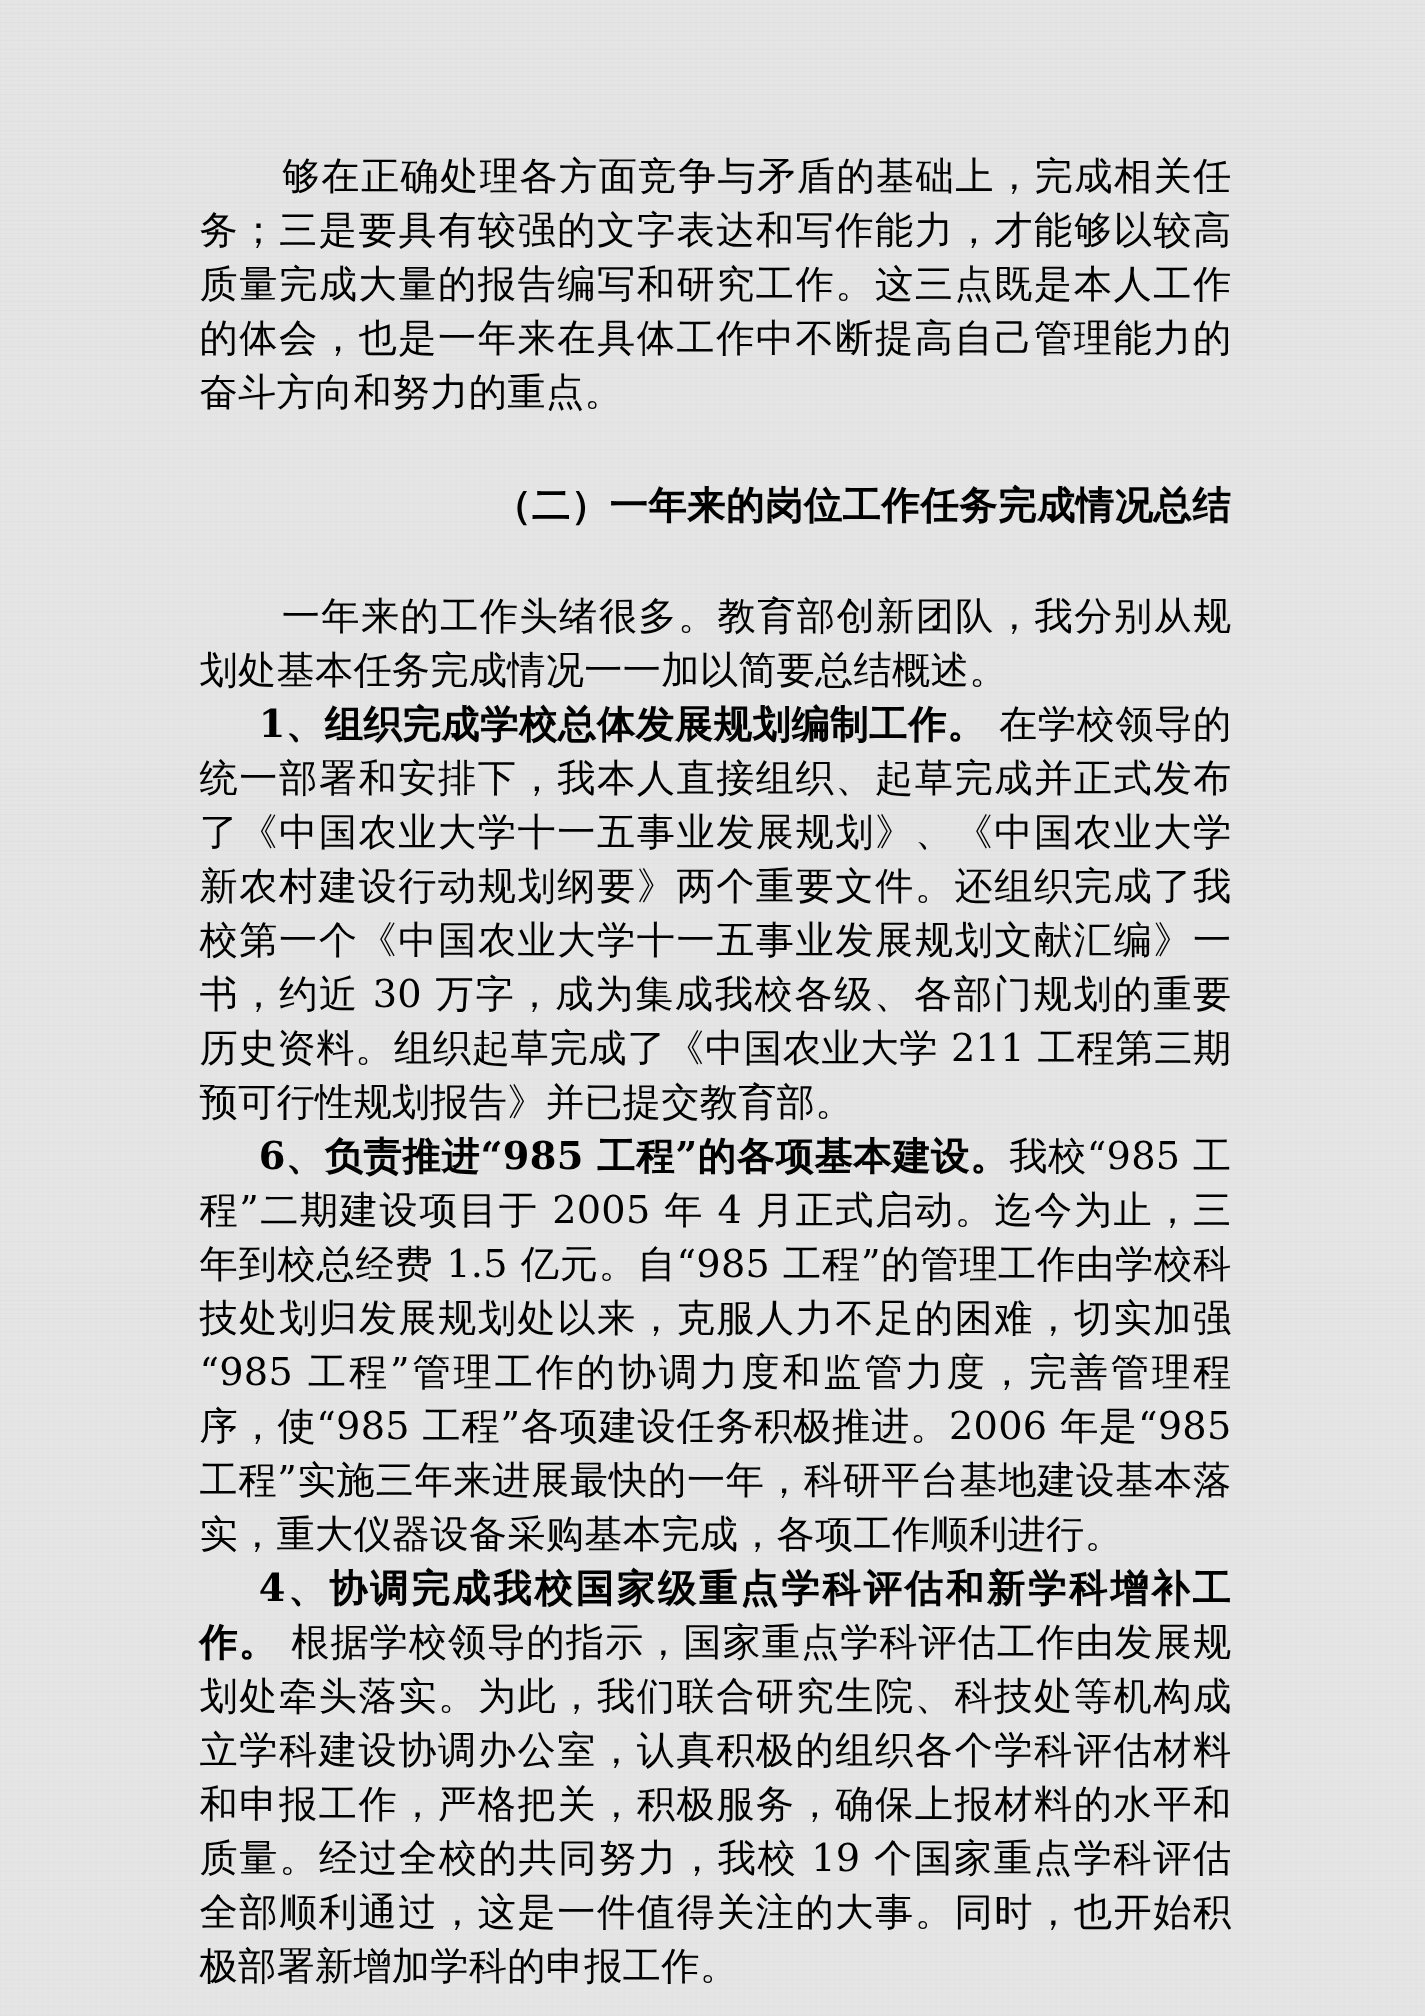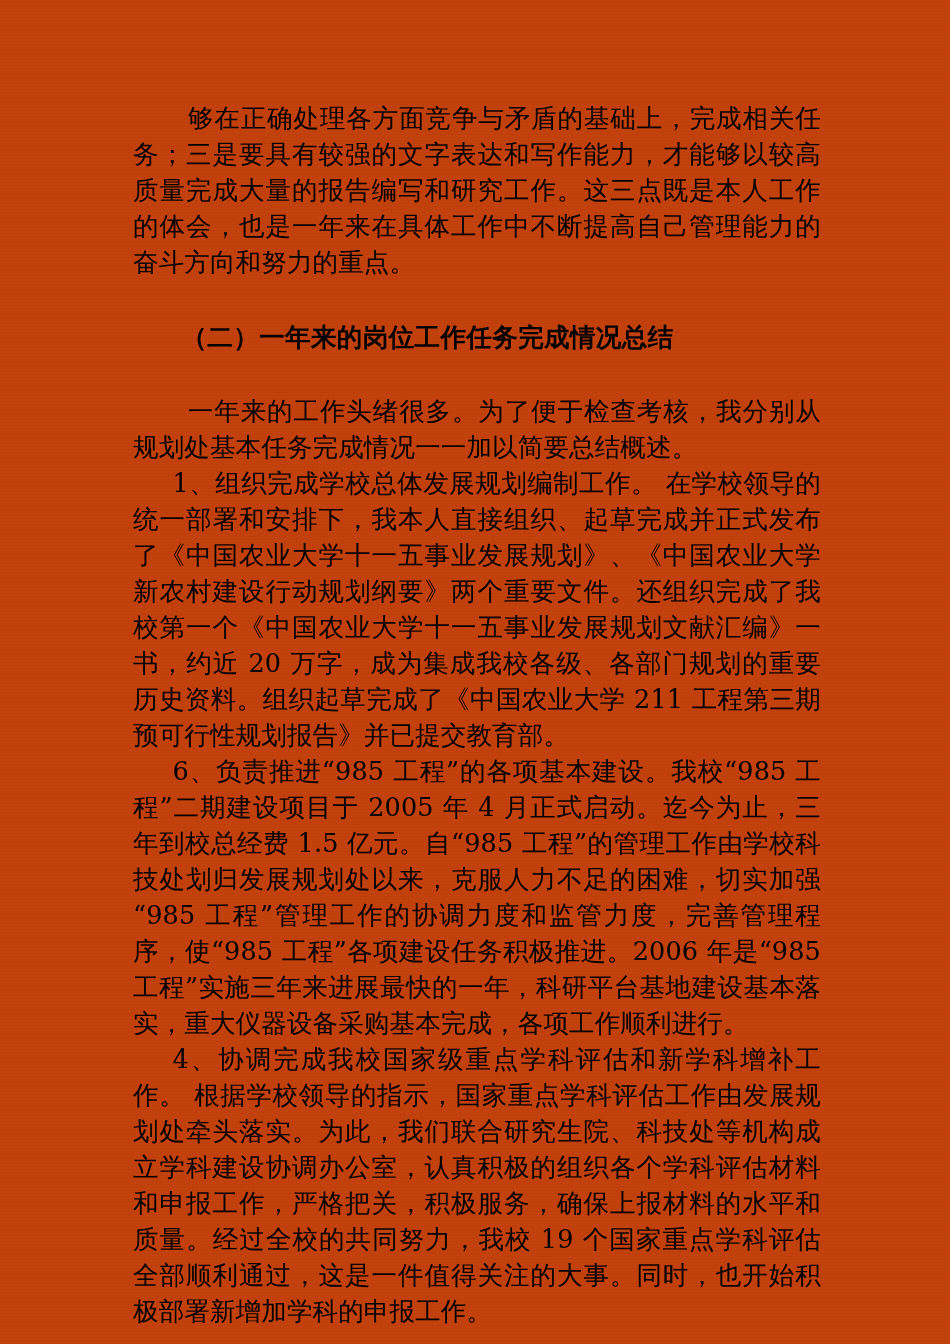--- a/index.html
+++ b/index.html
@@ -9,21 +9,21 @@
     background: #ffffff;
   }
   body {
     font-family: "DejaVu Serif", "Liberation Serif", serif;
     color: #000000;
   }
   #page {
     position: relative;
     width: 950px;
     height: 1344px;
-    background: #c2410c;
+    background: #e5e5e5;
     overflow: hidden;
     box-sizing: border-box;
   }
   #text-column {
     position: absolute;
     left: 133px;
     top: 100px;
     width: 688px;
   }
   p.para {
@@ -41,25 +41,25 @@
   }
   p.indent2 { text-indent: 2.15em; }
   p.indent15 { text-indent: 1.55em; }
   p.heading {
     margin: 0;
     padding: 0;
     font-size: 25.5px;
     line-height: 36px;
     font-weight: bold;
     text-indent: 1.9em;
-    text-align: left;
+    text-align: right;
     letter-spacing: 0.4px;
   }
   .lead {
-    font-weight: normal;
+    font-weight: bold;
     letter-spacing: 0.2px;
   }
   .gap-before-heading { height: 39px; }
   .gap-after-heading  { height: 38px; }
   
   #scan-grain {
     position: absolute;
     inset: 0;
     pointer-events: none;
     opacity: 0.035;
@@ -76,23 +76,23 @@
   <div id="text-column">
 
     <p class="para indent2">够在正确处理各方面竞争与矛盾的基础上，完成相关任务；三是要具有较强的文字表达和写作能力，才能够以较高质量完成大量的报告编写和研究工作。这三点既是本人工作的体会，也是一年来在具体工作中不断提高自己管理能力的奋斗方向和努力的重点。</p>
 
     <div class="gap-before-heading"></div>
 
     <p class="heading">（二）一年来的岗位工作任务完成情况总结</p>
 
     <div class="gap-after-heading"></div>
 
-    <p class="para indent2">一年来的工作头绪很多。为了便于检查考核，我分别从规划处基本任务完成情况一一加以简要总结概述。</p>
+    <p class="para indent2">一年来的工作头绪很多。教育部创新团队，我分别从规划处基本任务完成情况一一加以简要总结概述。</p>
 
-    <p class="para indent15"><span class="lead">1、组织完成学校总体发展规划编制工作。</span><span> 在学校领导的统一部署和安排下，我本人直接组织、起草完成并正式发布了《中国农业大学十一五事业发展规划》、《中国农业大学新农村建设行动规划纲要》两个重要文件。还组织完成了我校第一个《中国农业大学十一五事业发展规划文献汇编》一书，约近 20 万字，成为集成我校各级、各部门规划的重要历史资料。组织起草完成了《中国农业大学 211 工程第三期预可行性规划报告》并已提交教育部。</span></p>
+    <p class="para indent15"><span class="lead">1、组织完成学校总体发展规划编制工作。</span><span> 在学校领导的统一部署和安排下，我本人直接组织、起草完成并正式发布了《中国农业大学十一五事业发展规划》、《中国农业大学新农村建设行动规划纲要》两个重要文件。还组织完成了我校第一个《中国农业大学十一五事业发展规划文献汇编》一书，约近 30 万字，成为集成我校各级、各部门规划的重要历史资料。组织起草完成了《中国农业大学 211 工程第三期预可行性规划报告》并已提交教育部。</span></p>
 
     <p class="para indent15"><span class="lead">6、负责推进“985 工程”的各项基本建设。</span><span>我校“985 工程”二期建设项目于 2005 年 4 月正式启动。迄今为止，三年到校总经费 1.5 亿元。自“985 工程”的管理工作由学校科技处划归发展规划处以来，克服人力不足的困难，切实加强“985 工程”管理工作的协调力度和监管力度，完善管理程序，使“985 工程”各项建设任务积极推进。2006 年是“985 工程”实施三年来进展最快的一年，科研平台基地建设基本落实，重大仪器设备采购基本完成，各项工作顺利进行。</span></p>
 
 
     <p class="para indent15"><span class="lead">4、协调完成我校国家级重点学科评估和新学科增补工作。</span><span> 根据学校领导的指示，国家重点学科评估工作由发展规划处牵头落实。为此，我们联合研究生院、科技处等机构成立学科建设协调办公室，认真积极的组织各个学科评估材料和申报工作，严格把关，积极服务，确保上报材料的水平和质量。经过全校的共同努力，我校 19 个国家重点学科评估全部顺利通过，这是一件值得关注的大事。同时，也开始积极部署新增加学科的申报工作。</span></p>
 
   </div>
 
   <div id="scan-grain"></div>
 

